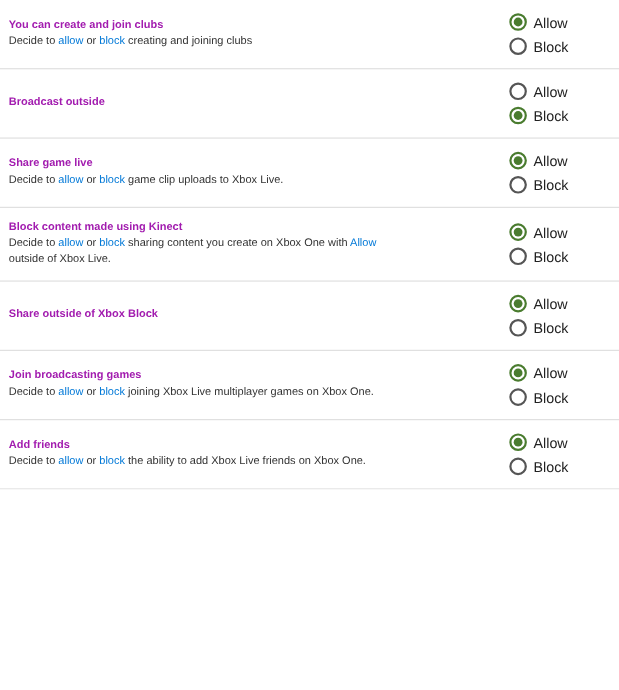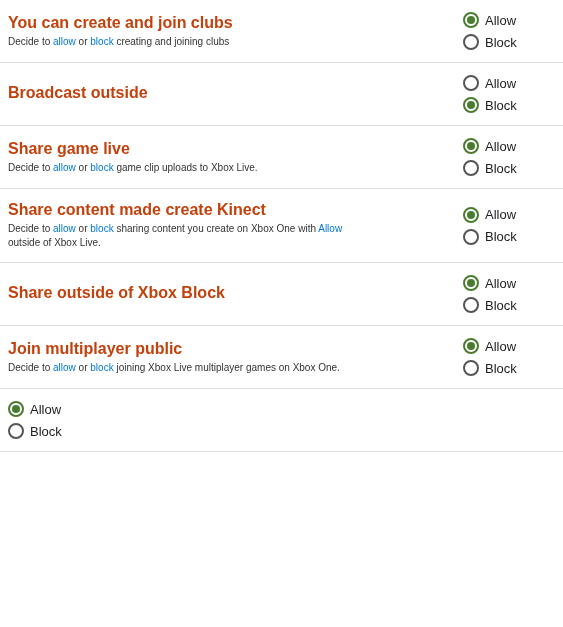--- a/index.html
+++ b/index.html
@@ -24,23 +24,23 @@
     }
 
     .setting-text {
       flex: 1;
       max-width: 370px;
       padding-right: 10px;
     }
 
     .setting-title {
       font-weight: 700;
-      font-size: 16px;
+      font-size: 10px;
       margin-bottom: 3px;
-      color: #c2410c;
+      color: #a21caf;
     }
 
     .setting-desc {
       font-size: 10px;
       color: #333;
       line-height: 1.4;
     }
 
     .setting-desc a, .link-text {
       color: #0078d7;
@@ -145,21 +145,21 @@
           <span class="radio-label">Allow</span>
         </label>
         <label class="radio-option">
           <input type="radio" name="setting-gameclips" value="block" style="">
           <span class="radio-label">Block</span>
         </label>
       </div>
     </div>
     <div class="setting-row">
       <div class="setting-text">
-        <div class="setting-title">Share content made create Kinect</div>
+        <div class="setting-title">Block content made using Kinect</div>
         <div class="setting-desc">Decide to <span class="link-text">allow</span> or <span class="link-text">block</span> sharing content you create on Xbox One with <span class="link-text">Allow</span> outside of Xbox Live.</div>
       </div>
       <div class="radio-group">
         <label class="radio-option">
           <input type="radio" name="setting-kinect" value="allow" checked="" style="">
           <span class="radio-label">Allow</span>
         </label>
         <label class="radio-option">
           <input type="radio" name="setting-kinect" value="block" style="">
           <span class="radio-label">Block</span>
@@ -176,35 +176,39 @@
           <span class="radio-label">Allow</span>
         </label>
         <label class="radio-option">
           <input type="radio" name="setting-outside" value="block" style="">
           <span class="radio-label">Block</span>
         </label>
       </div>
     </div>
     <div class="setting-row">
       <div class="setting-text">
-        <div class="setting-title">Join multiplayer public</div>
+        <div class="setting-title">Join broadcasting games</div>
         <div class="setting-desc">Decide to <span class="link-text">allow</span> or <span class="link-text">block</span> joining Xbox Live multiplayer games on Xbox One.</div>
       </div>
       <div class="radio-group">
         <label class="radio-option">
           <input type="radio" name="setting-multiplayer" value="allow" checked="" style="">
           <span class="radio-label">Allow</span>
         </label>
         <label class="radio-option">
           <input type="radio" name="setting-multiplayer" value="block" style="">
           <span class="radio-label">Block</span>
         </label>
       </div>
     </div>
     <div class="setting-row">
+      <div class="setting-text">
+        <div class="setting-title">Add friends</div>
+        <div class="setting-desc">Decide to <span class="link-text">allow</span> or <span class="link-text">block</span> the ability to add Xbox Live friends on Xbox One.</div>
+      </div>
       <div class="radio-group">
         <label class="radio-option">
           <input type="radio" name="setting-friends" value="allow" checked="" style="">
           <span class="radio-label">Allow</span>
         </label>
         <label class="radio-option">
           <input type="radio" name="setting-friends" value="block" style="">
           <span class="radio-label">Block</span>
         </label>
       </div>

